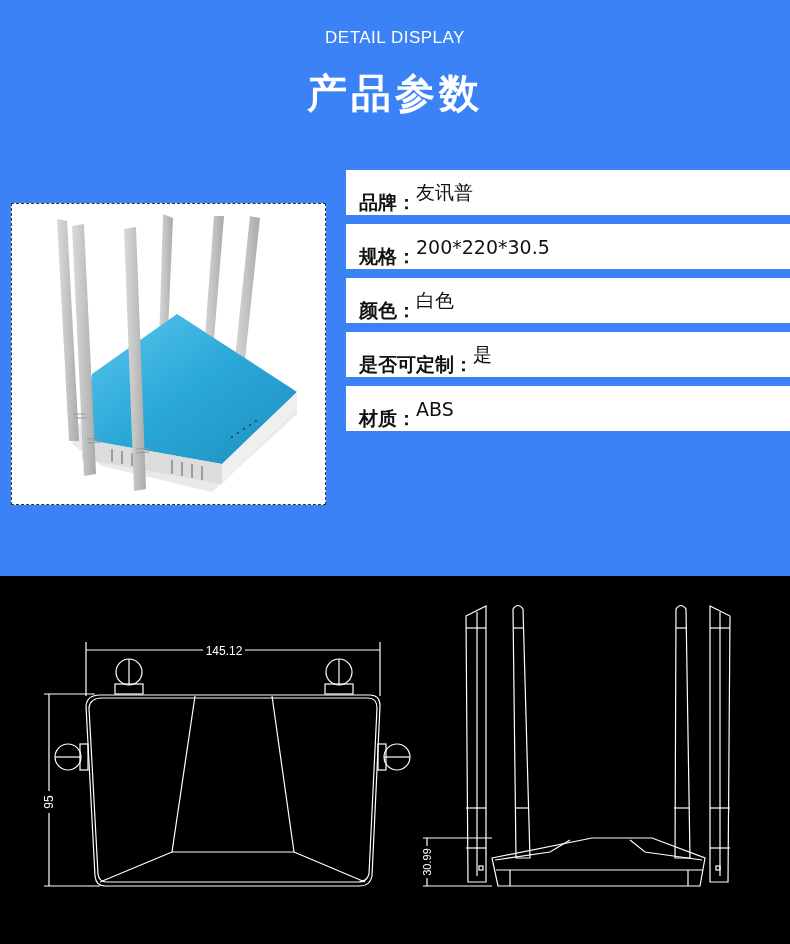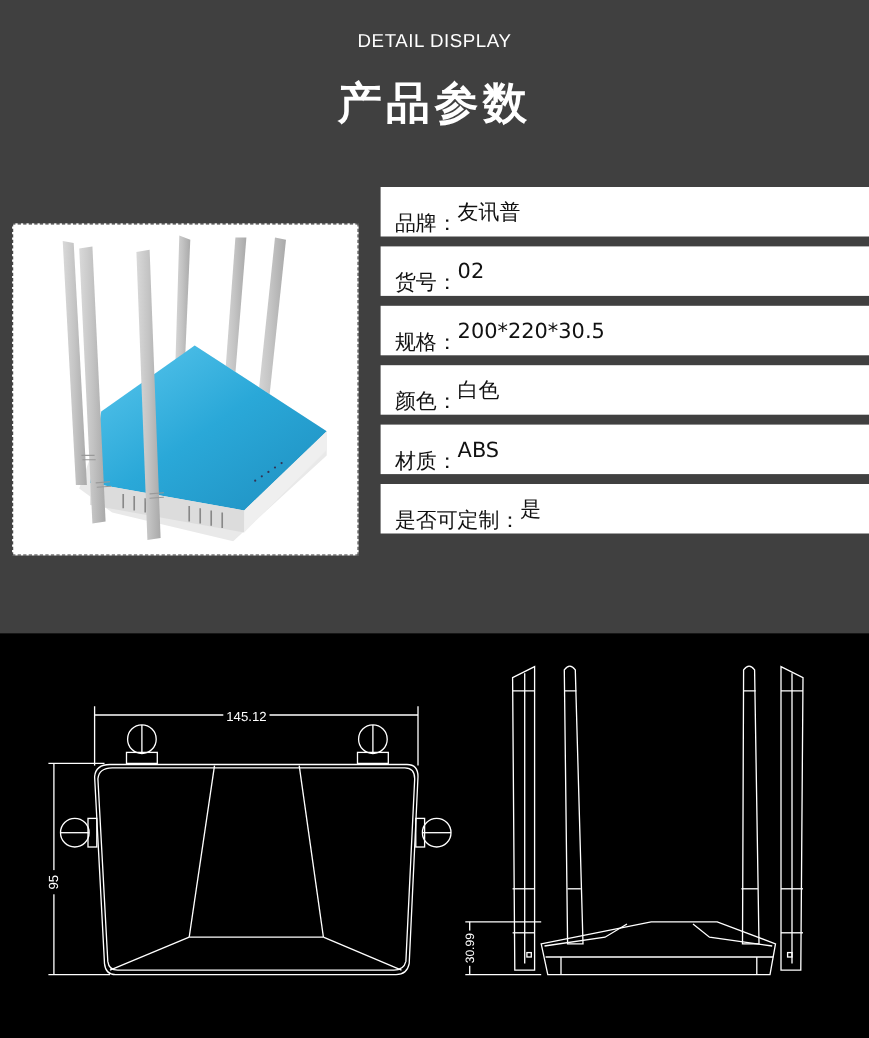--- a/index.html
+++ b/index.html
@@ -1,24 +1,24 @@
 <!DOCTYPE html>
 <html><head>
 <meta charset="utf-8">
 <style>
   * { margin:0; padding:0; box-sizing:border-box; }
   html, body { width:790px; height:944px; overflow:hidden; background:#000; }
   body { font-family: "DejaVu Sans", "Liberation Sans", sans-serif; position:relative; }
-  .top { position:absolute; left:0; top:0; width:790px; height:576px; background:#404040; }
+  .top { position:absolute; left:0; top:0; width:790px; height:576px; background:#3b82f6; }
   .subtitle { position:absolute; left:0; width:790px; top:28px; text-align:center; color:#fff; font-size:17px; letter-spacing:0.5px; font-family:"Liberation Sans", sans-serif; }
   .title { position:absolute; left:0; width:790px; top:66px; text-align:center; color:#fff; font-size:40px; font-weight:bold; letter-spacing:4px; }
   .photo { position:absolute; left:11px; top:203px; width:315px; height:302px; background:#fff; border:1px dashed #333; overflow:hidden; }
   .rows { position:absolute; left:346px; top:170px; width:444px; }
   .row { height:45px; background:#fff; margin-bottom:9px; display:flex; align-items:center; padding-left:13px; font-size:19px; color:#111; }
-  .row .lab { font-weight:normal;margin-top:21px; }
+  .row .lab { font-weight:bold;margin-top:21px; }
   .bottom { position:absolute; left:0; top:576px; width:790px; height:368px; background:#000;padding-left:12px; }
   svg text { font-family:"Liberation Sans", sans-serif; }
 </style>
 </head>
 <body>
 
 <div class="top">
   <div class="subtitle">DETAIL DISPLAY</div>
   <div class="title">产品参数</div>
 
@@ -75,38 +75,34 @@
       </g>
     </svg>
   </div>
 
   <div class="rows">
     <div class="row">
       <span class="lab">品牌：</span>
       <span>友讯普</span>
     </div>
     <div class="row">
-      <span class="lab">货号：</span>
-      <span>02</span>
-    </div>
-    <div class="row">
       <span class="lab">规格：</span>
       <span>200*220*30.5</span>
     </div>
     <div class="row">
       <span class="lab">颜色：</span>
       <span>白色</span>
     </div>
     <div class="row">
+      <span class="lab">是否可定制：</span>
+      <span>是</span>
+    </div>
+    <div class="row">
       <span class="lab">材质：</span>
       <span>ABS</span>
-    </div>
-    <div class="row">
-      <span class="lab">是否可定制：</span>
-      <span>是</span>
     </div>
   </div>
 </div>
 
 <div class="bottom">
 
   <svg width="420" height="368" viewBox="0 0 420 368" style="position:absolute;left:0;top:0">
     <g stroke="#fff" stroke-width="1.2" fill="none">
 
       <line x1="86" y1="74" x2="380" y2="74"></line>

